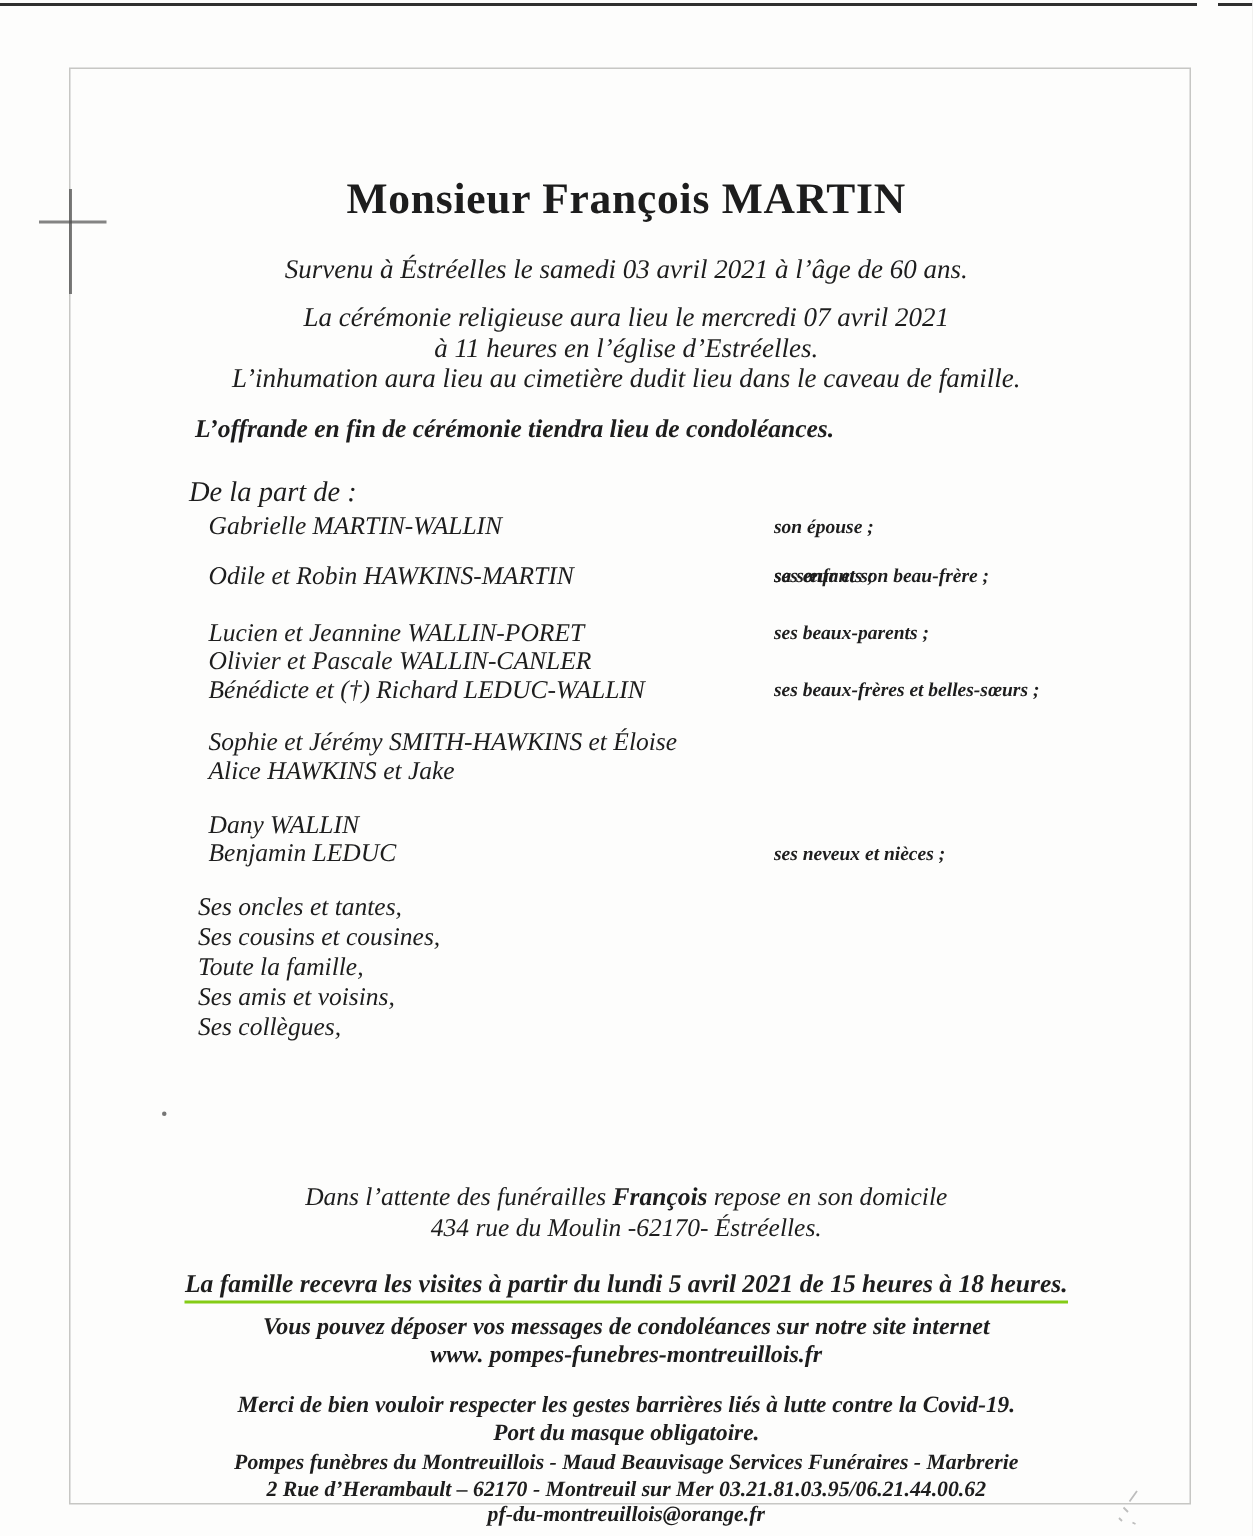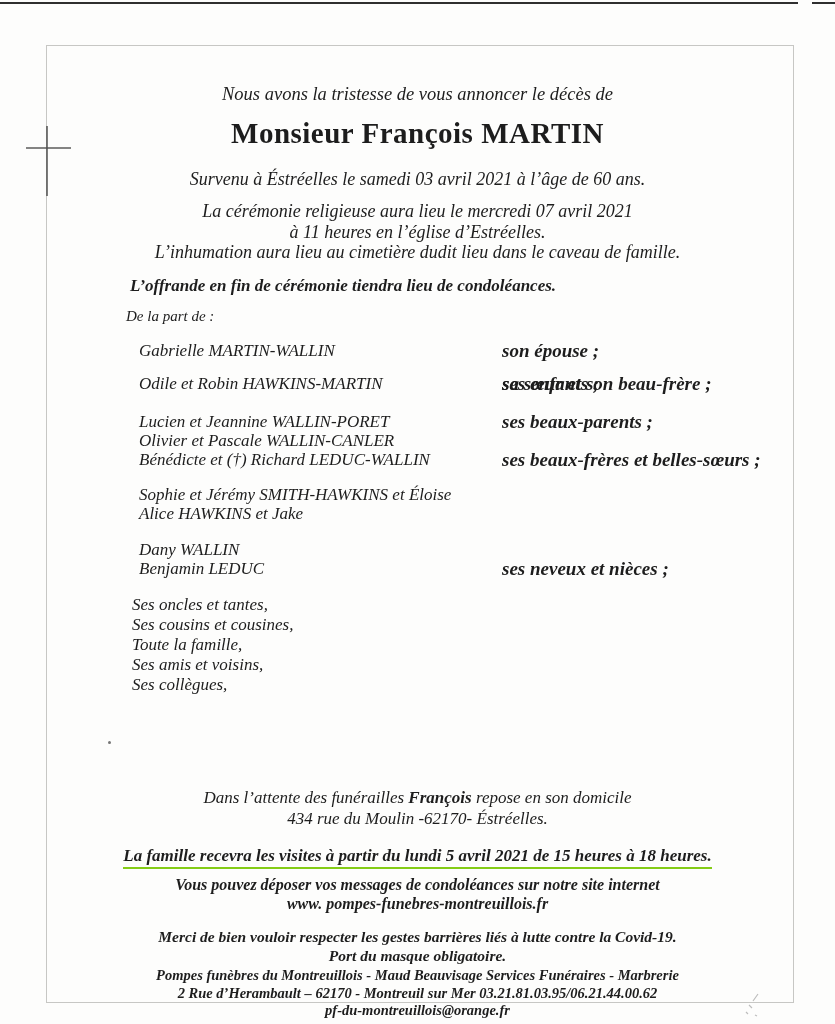--- a/index.html
+++ b/index.html
@@ -27,24 +27,24 @@
   
   .abs{position:absolute;left:0;width:835px;}
   .center{text-align:center;}
   .it{font-style:italic;}
   .bi{font-style:italic;font-weight:bold;}
   .intro{top:84px;font-size:18.5px;}
   .title{top:117px;font-size:29px;font-weight:bold;letter-spacing:.5px;}
   .survenu{top:169px;font-size:18px;}
   .ceremony{top:201px;font-size:18px;line-height:20.5px;}
   .offering{top:276px;left:130px;width:660px;font-size:17px;}
-  .depart{top:308px;left:126px;width:500px;font-size:15px;}
+  .depart{top:318px;left:126px;width:500px;font-size:19px;}
   .family{top:341px;padding-left:16px;}
   .fam-row{position:relative;padding-left:123px;font-size:17px;line-height:19px;font-style:italic;}
-  .fam-row .fam-rel{position:absolute;left:486px;top:0;font-weight:bold;font-style:italic;font-size:19px;white-space:nowrap;}
+  .fam-row .fam-rel{position:absolute;left:500px;top:0;font-weight:bold;font-style:italic;font-size:13px;white-space:nowrap;}
   .mt14{margin-top:14px;}
   .mt19{margin-top:19px;}
   .mt16{margin-top:16px;}
   .mt17{margin-top:17px;}
   .lh20{line-height:20px;padding-left:116px;}
   .repose{top:788px;font-size:17px;line-height:20.5px;}
   .repose b{font-style:italic;}
   .visits{top:846px;font-size:17px;}
   .visits span{display:inline-block;border-bottom:2px solid #84cc16;padding-bottom:1px;}
   .condolences{top:876px;font-size:16px;line-height:18.5px;}
@@ -59,21 +59,20 @@
   <div class="top-scan-line"></div>
   <div class="top-scan-gap"></div>
   <div class="card-frame"></div>
   <div class="cross-v"></div>
   <div class="cross-h"></div>
   <div class="stray-dot"></div>
   <svg class="ink-smudge" viewBox="0 0 22 26">
     <path d="M16 2 L11 9 M7 13 l3 3 M4 20 l2 2 M13 23 l2 1" stroke="#8a8a8a" stroke-width="1.2" fill="none"></path>
   </svg>
 
-  <div class="abs center it intro">Nous avons la tristesse de vous annoncer le décès de</div>
 
   <div class="abs center title">Monsieur François MARTIN</div>
 
   <div class="abs center it survenu">Survenu à Éstréelles le samedi 03 avril 2021 à l’âge de 60 ans.</div>
 
   <div class="abs center it ceremony">
     <div>La cérémonie religieuse aura lieu le mercredi 07 avril 2021</div>
     <div>à 11 heures en l’église d’Estréelles.</div>
     <div>L’inhumation aura lieu au cimetière dudit lieu dans le caveau de famille.</div>
   </div>

